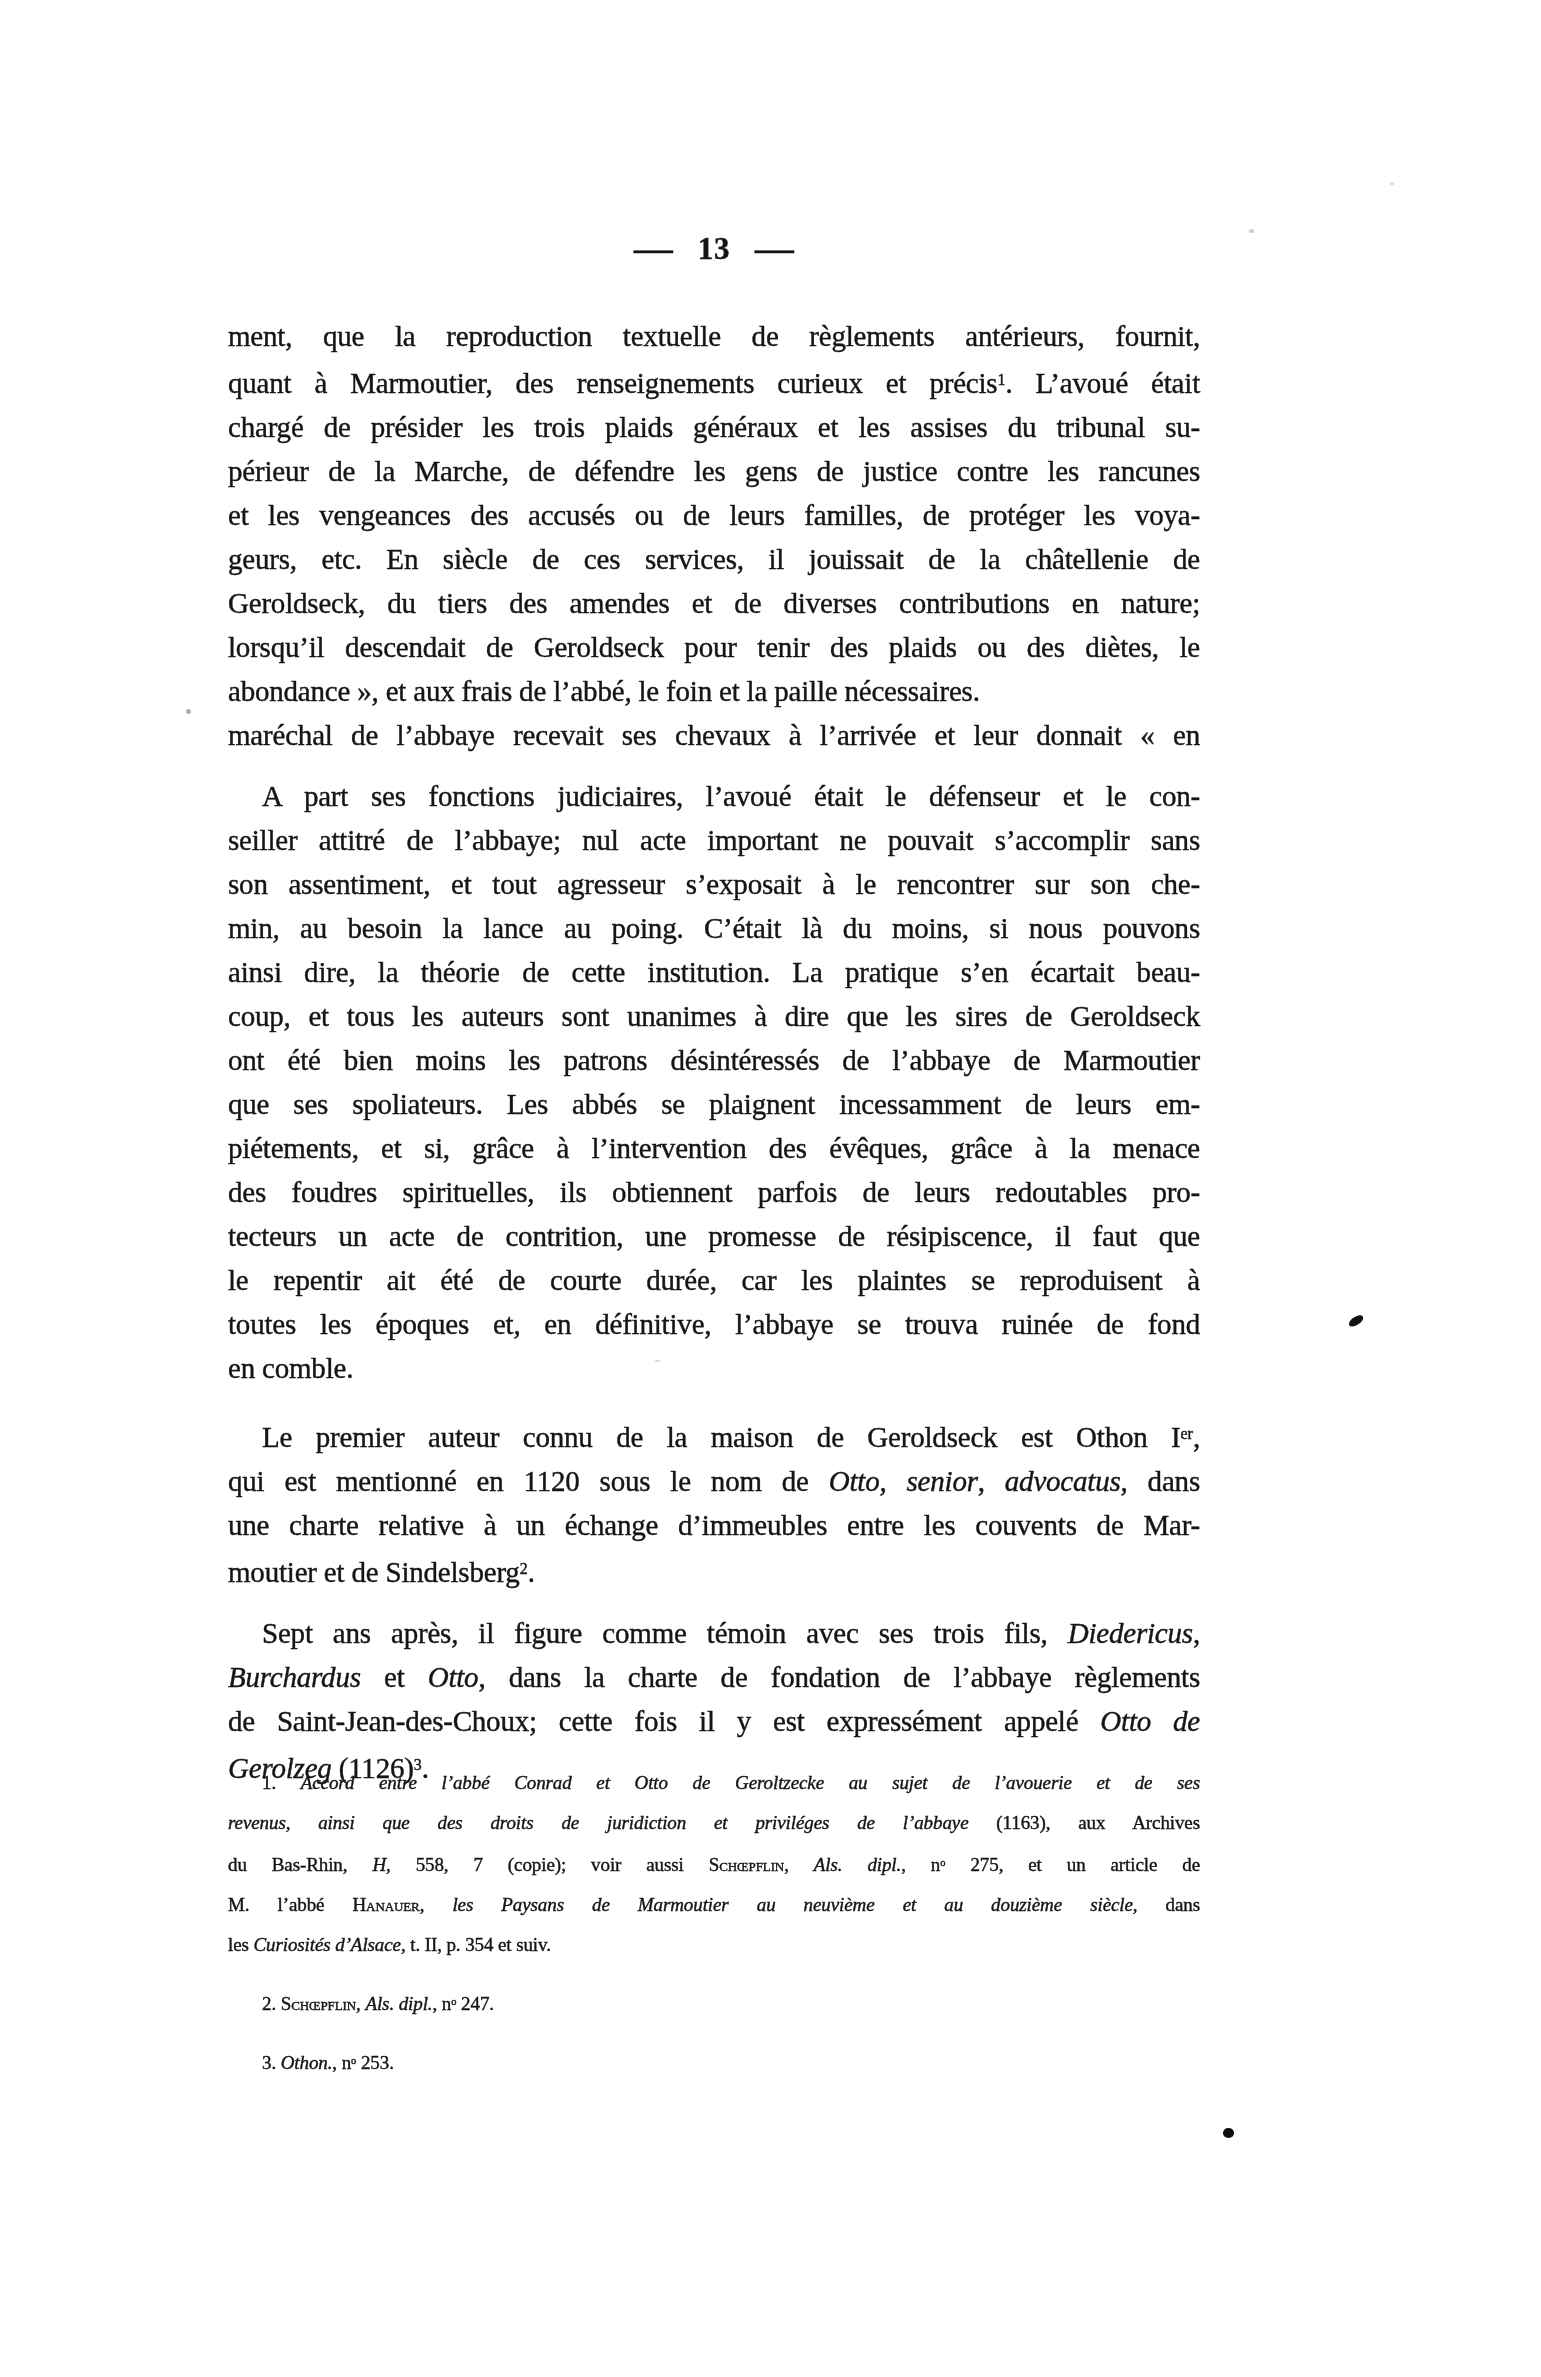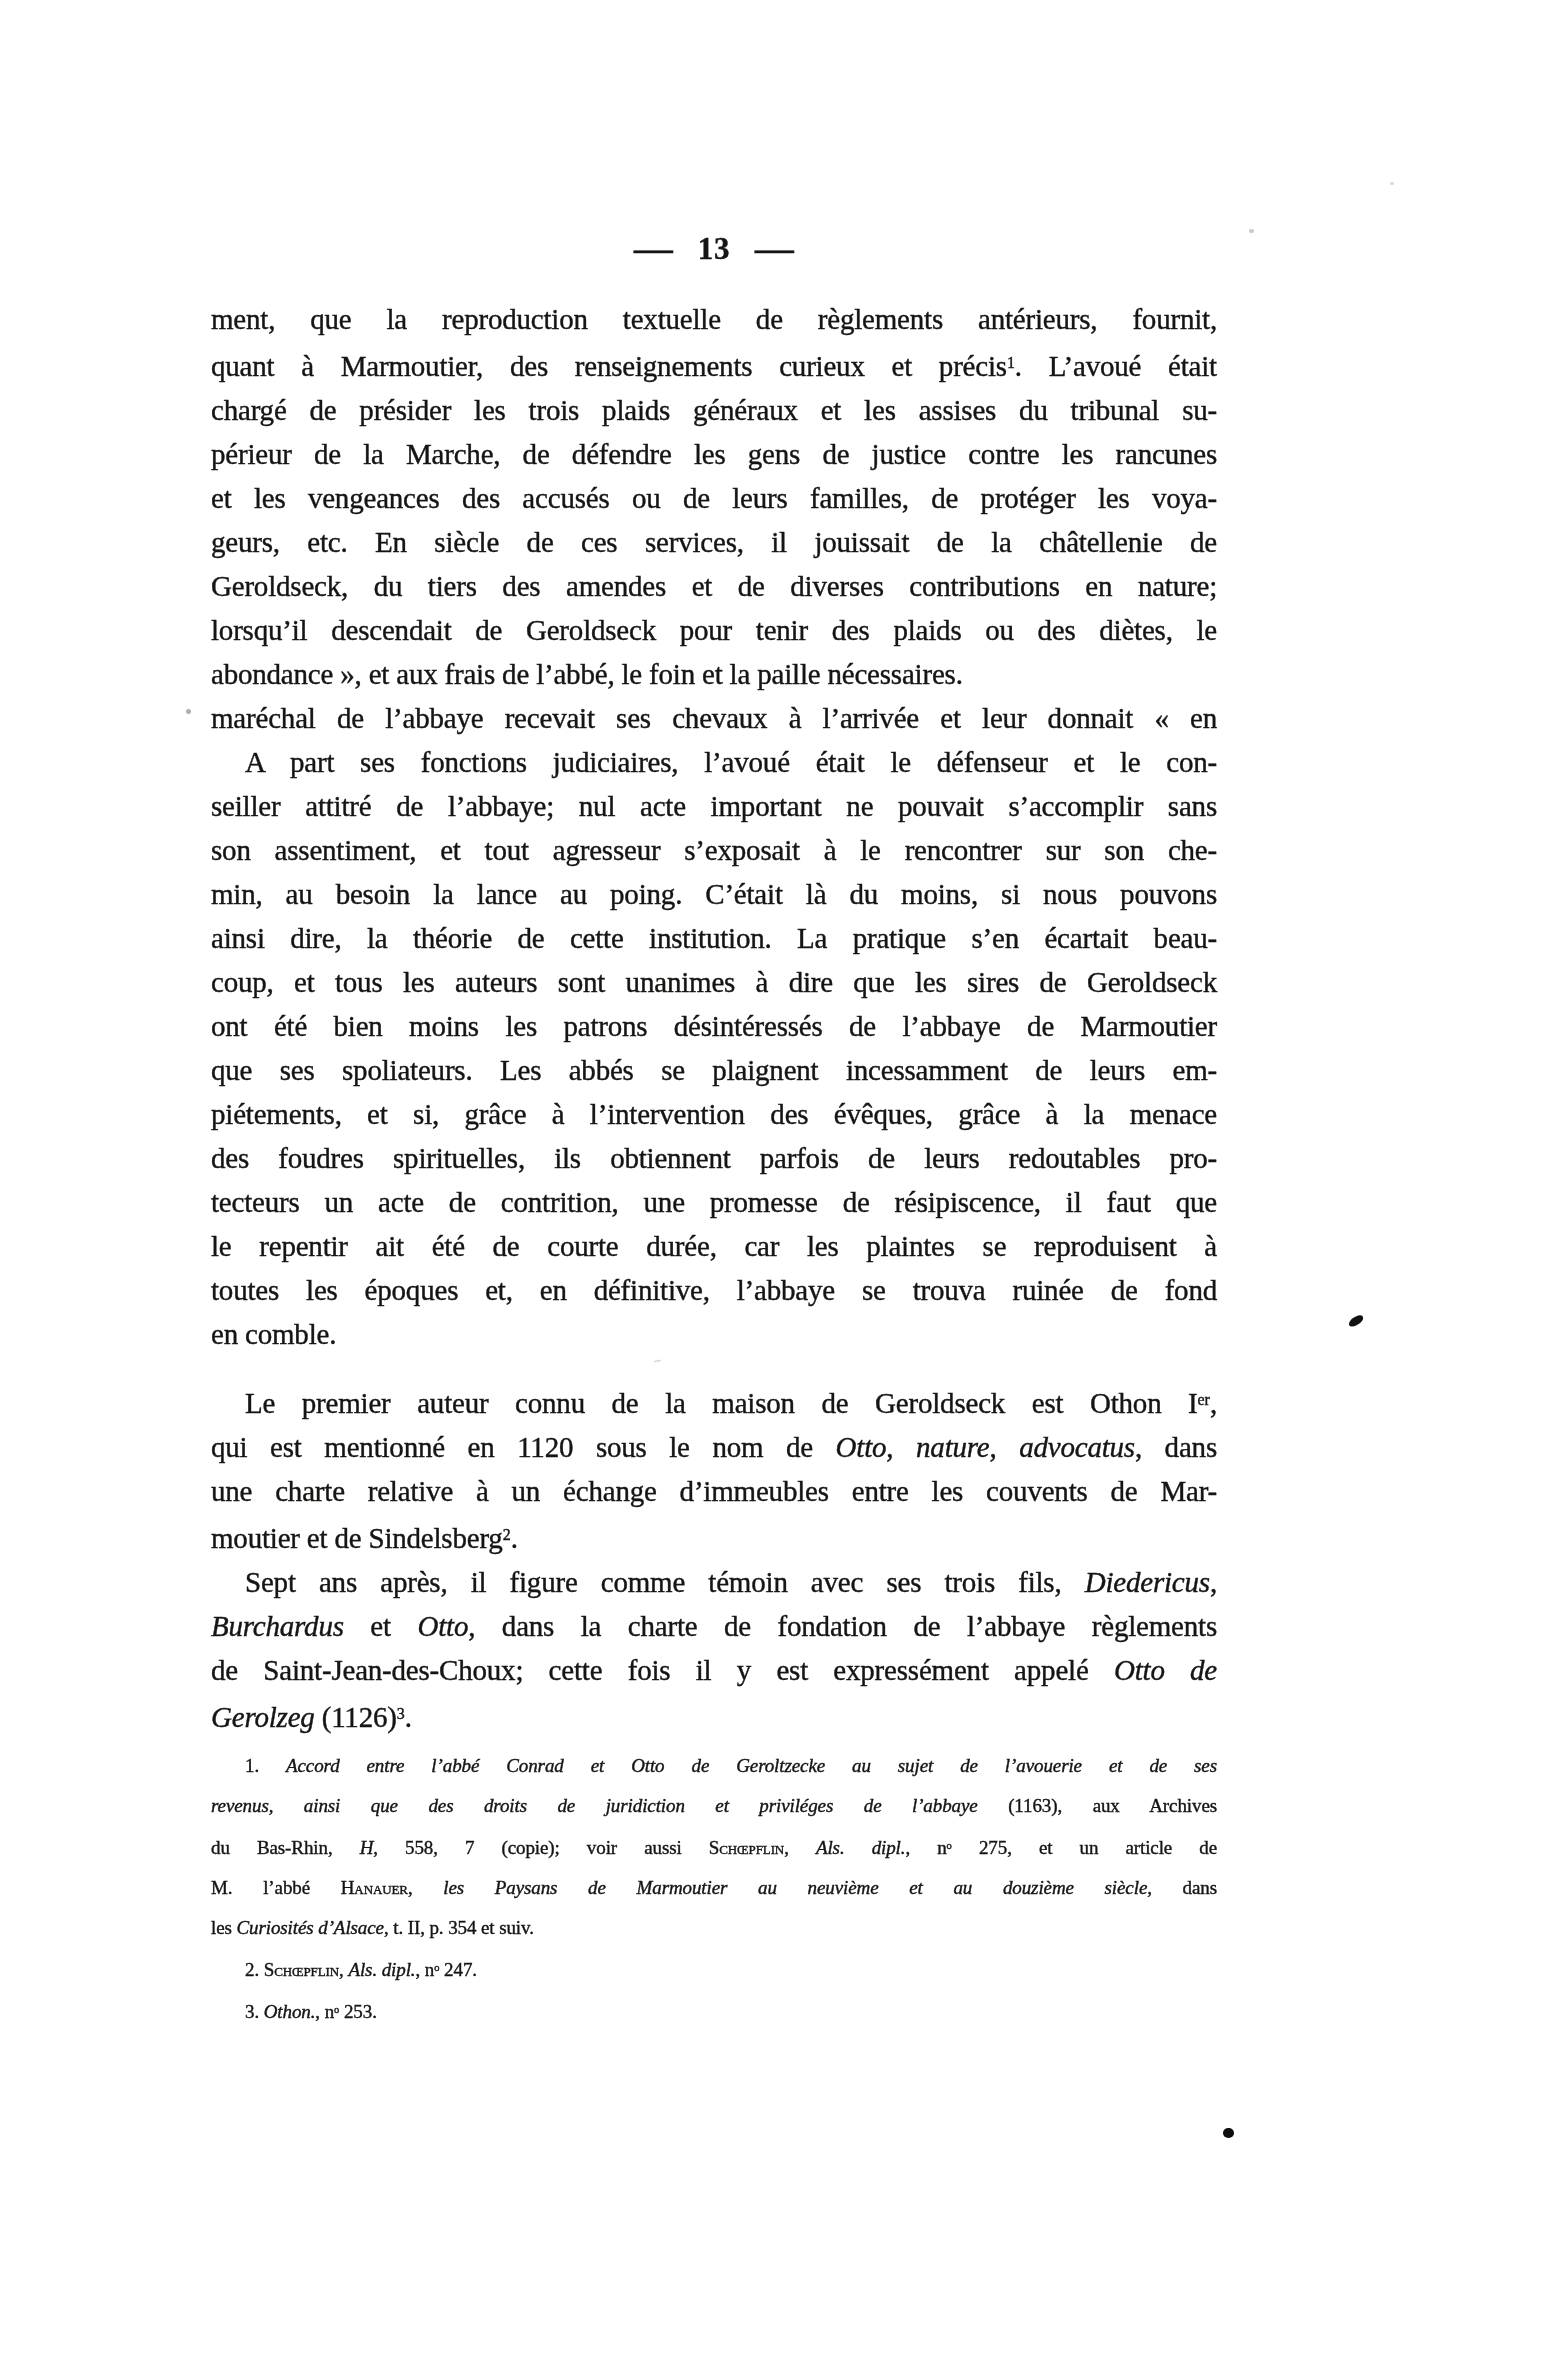--- a/index.html
+++ b/index.html
@@ -14,21 +14,21 @@
   }
   .pagehead{
     position:absolute;left:211px;top:231px;width:1006px;
     display:flex;justify-content:center;align-items:center;gap:28.5px;
     font-size:31px;font-weight:bold;letter-spacing:0.7px;
   }
   .pagehead .dash{transform:scaleX(1.25);display:inline-block;}
   .textcol{position:absolute;left:211px;width:1006px;}
   #main-text{top:297px;font-size:29px;line-height:44px;letter-spacing:-0.2px;}
   #footnotes{top:1746px;font-size:19px;line-height:40px;letter-spacing:-0.1px;}
-  .para{margin:0;}
+  .para{margin:17px;}
   .line{
     text-align:justify;
     text-align-last:justify;
     white-space:normal;
   }
   .line.last{text-align-last:left;}
   .para.indent .line.first{text-indent:34px;}
   .it{font-style:italic;}
   .sc{font-variant:small-caps;}
   .sup{font-size:0.55em;vertical-align:0.5em;letter-spacing:0;}
@@ -69,21 +69,21 @@
         <div class="line"><span>que ses spoliateurs. Les abbés se plaignent incessamment de leurs em-</span></div>
         <div class="line"><span>piétements, et si, grâce à l’intervention des évêques, grâce à la menace</span></div>
         <div class="line"><span>des foudres spirituelles, ils obtiennent parfois de leurs redoutables pro-</span></div>
         <div class="line"><span>tecteurs un acte de contrition, une promesse de résipiscence, il faut que</span></div>
         <div class="line"><span>le repentir ait été de courte durée, car les plaintes se reproduisent à</span></div>
         <div class="line"><span>toutes les époques et, en définitive, l’abbaye se trouva ruinée de fond</span></div>
         <div class="line last"><span>en comble.</span></div>
       </div>
       <div class="para indent" style="margin-top: 22.5px;">
         <div class="line first"><span>Le premier auteur connu de la maison de Geroldseck est Othon I</span><span class="sup">er</span><span>,</span></div>
-        <div class="line"><span>qui est mentionné en 1120 sous le nom de </span><span class="it">Otto</span><span>, </span><span class="it">nature</span><span>, </span><span class="it">advocatus</span><span>, dans</span></div>
+        <div class="line"><span>qui est mentionné en 1120 sous le nom de </span><span class="it">Otto</span><span>, </span><span class="it">senior</span><span>, </span><span class="it">advocatus</span><span>, dans</span></div>
         <div class="line"><span>une charte relative à un échange d’immeubles entre les couvents de Mar-</span></div>
         <div class="line last"><span>moutier et de Sindelsberg</span><span class="sup">2</span><span>.</span></div>
       </div>
       <div class="para indent">
         <div class="line first"><span>Sept ans après, il figure comme témoin avec ses trois fils, </span><span class="it">Diedericus</span><span>,</span></div>
         <div class="line"><span class="it">Burchardus</span><span> et </span><span class="it">Otto</span><span>, dans la charte de fondation de l’abbaye règlements</span></div>
         <div class="line"><span>de Saint-Jean-des-Choux; cette fois il y est expressément appelé </span><span class="it">Otto de</span></div>
         <div class="line last"><span class="it">Gerolzeg</span><span> (1126)</span><span class="sup">3</span><span>.</span></div>
       </div>
     </div>

